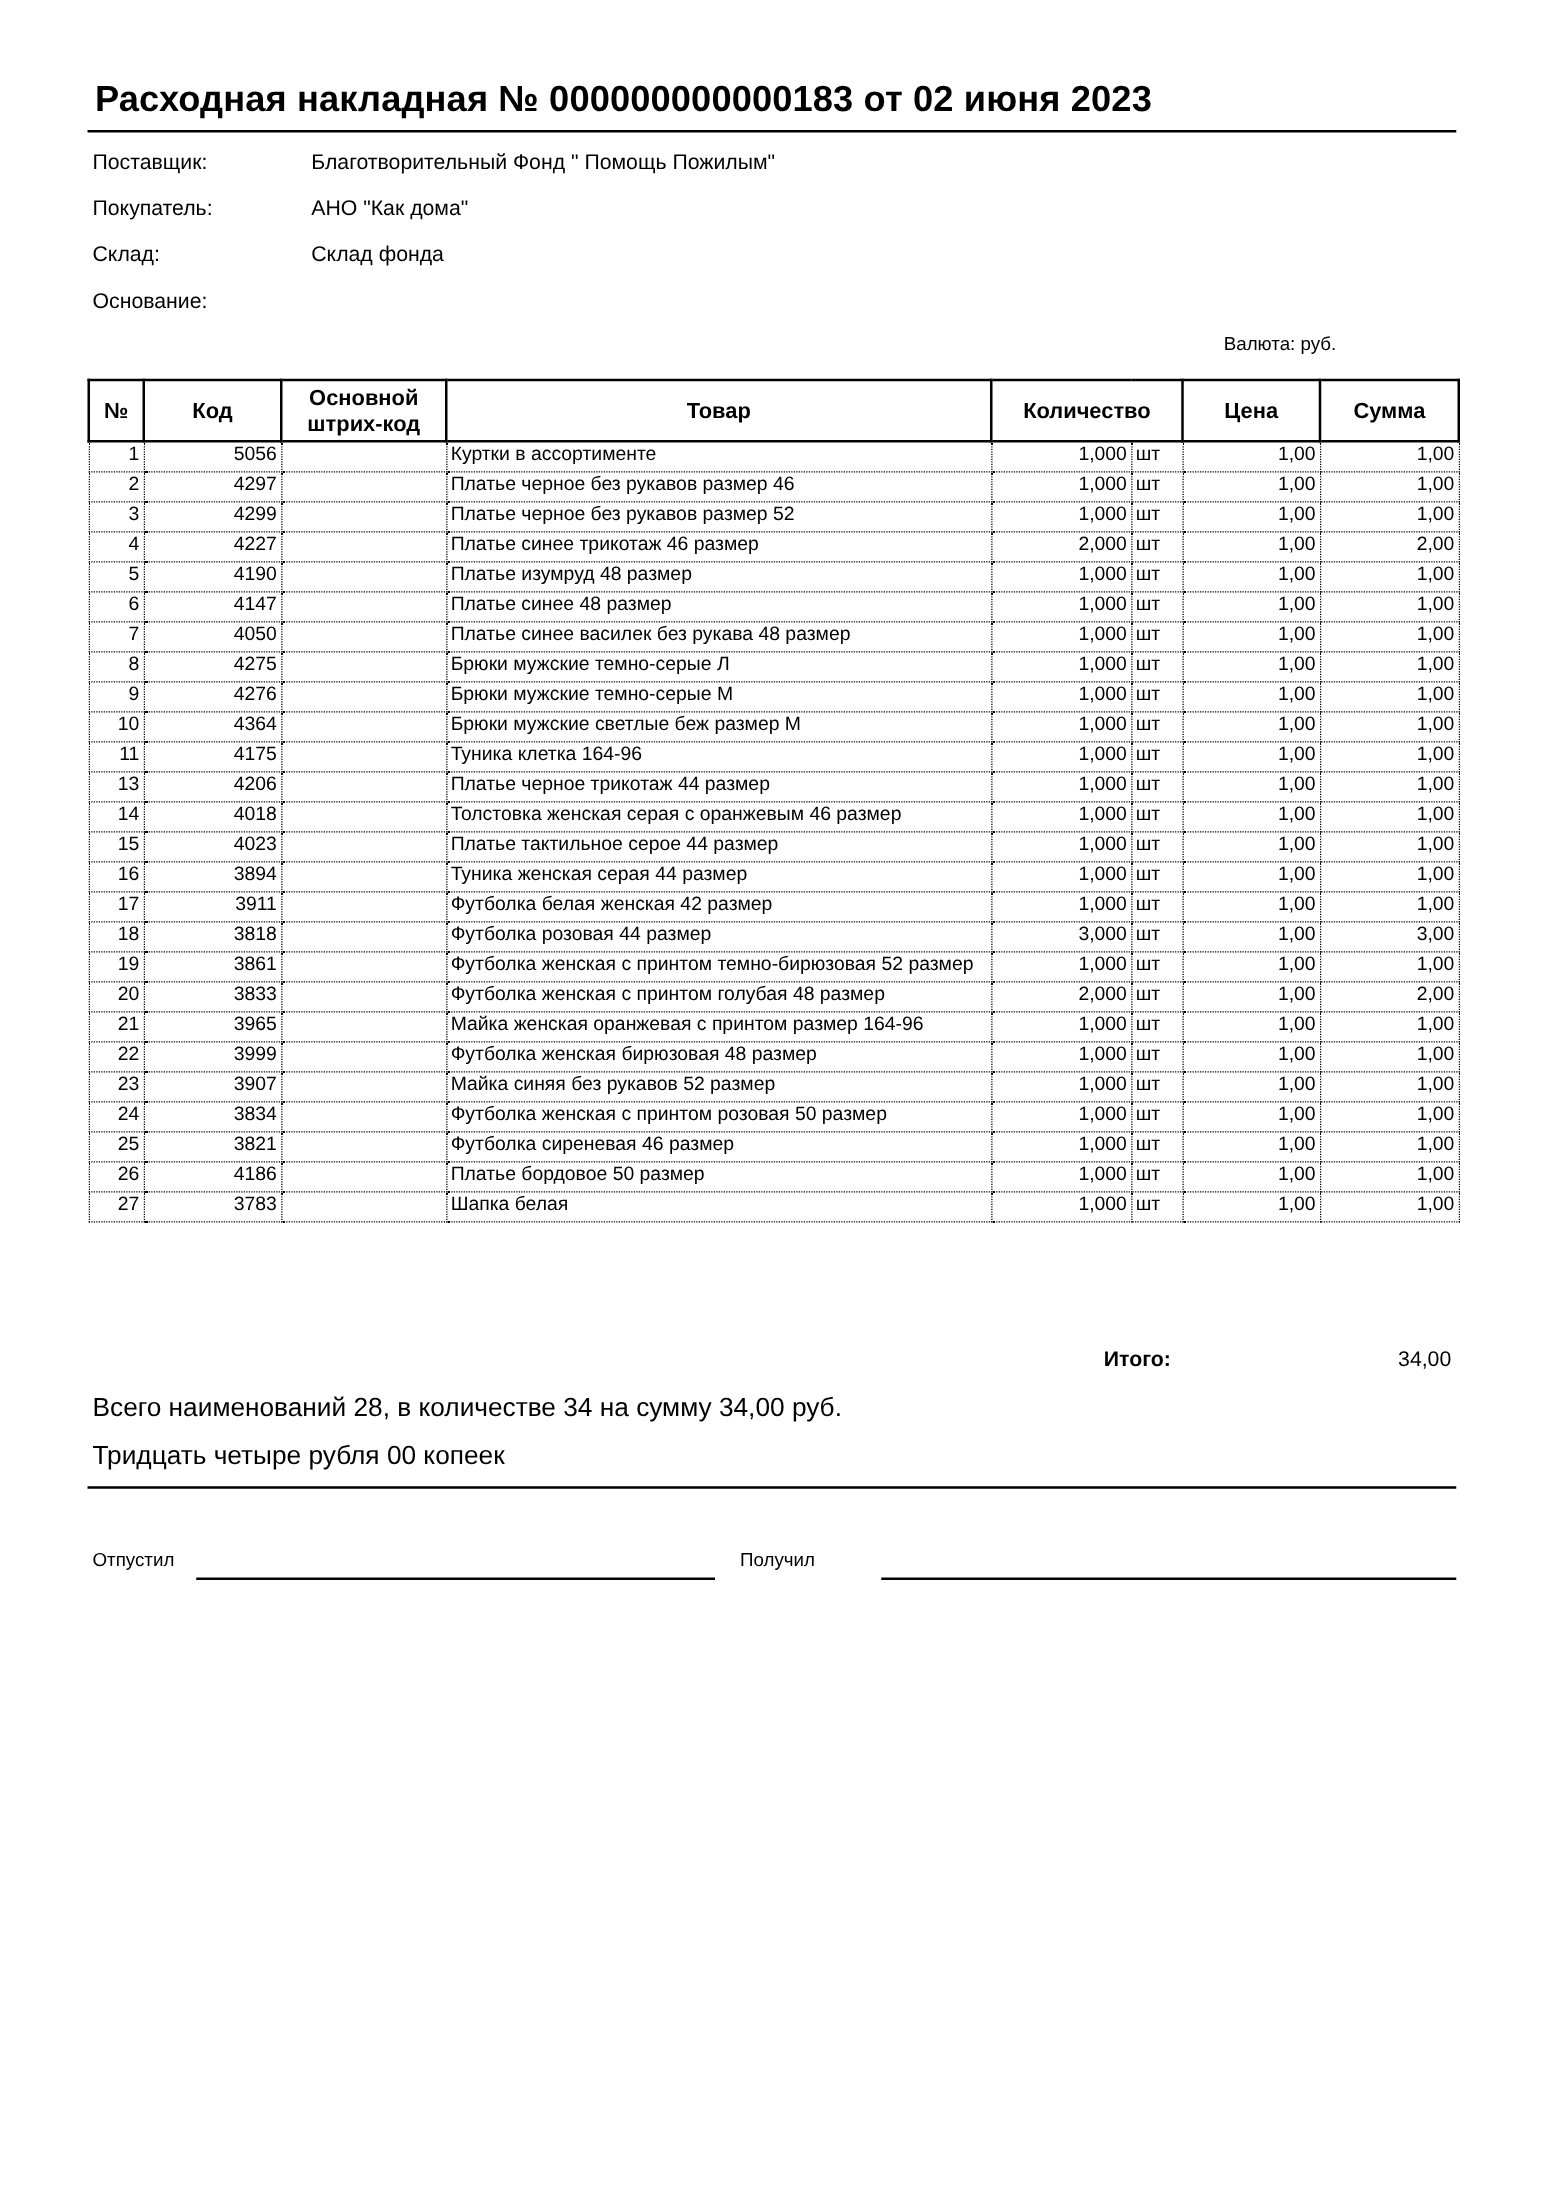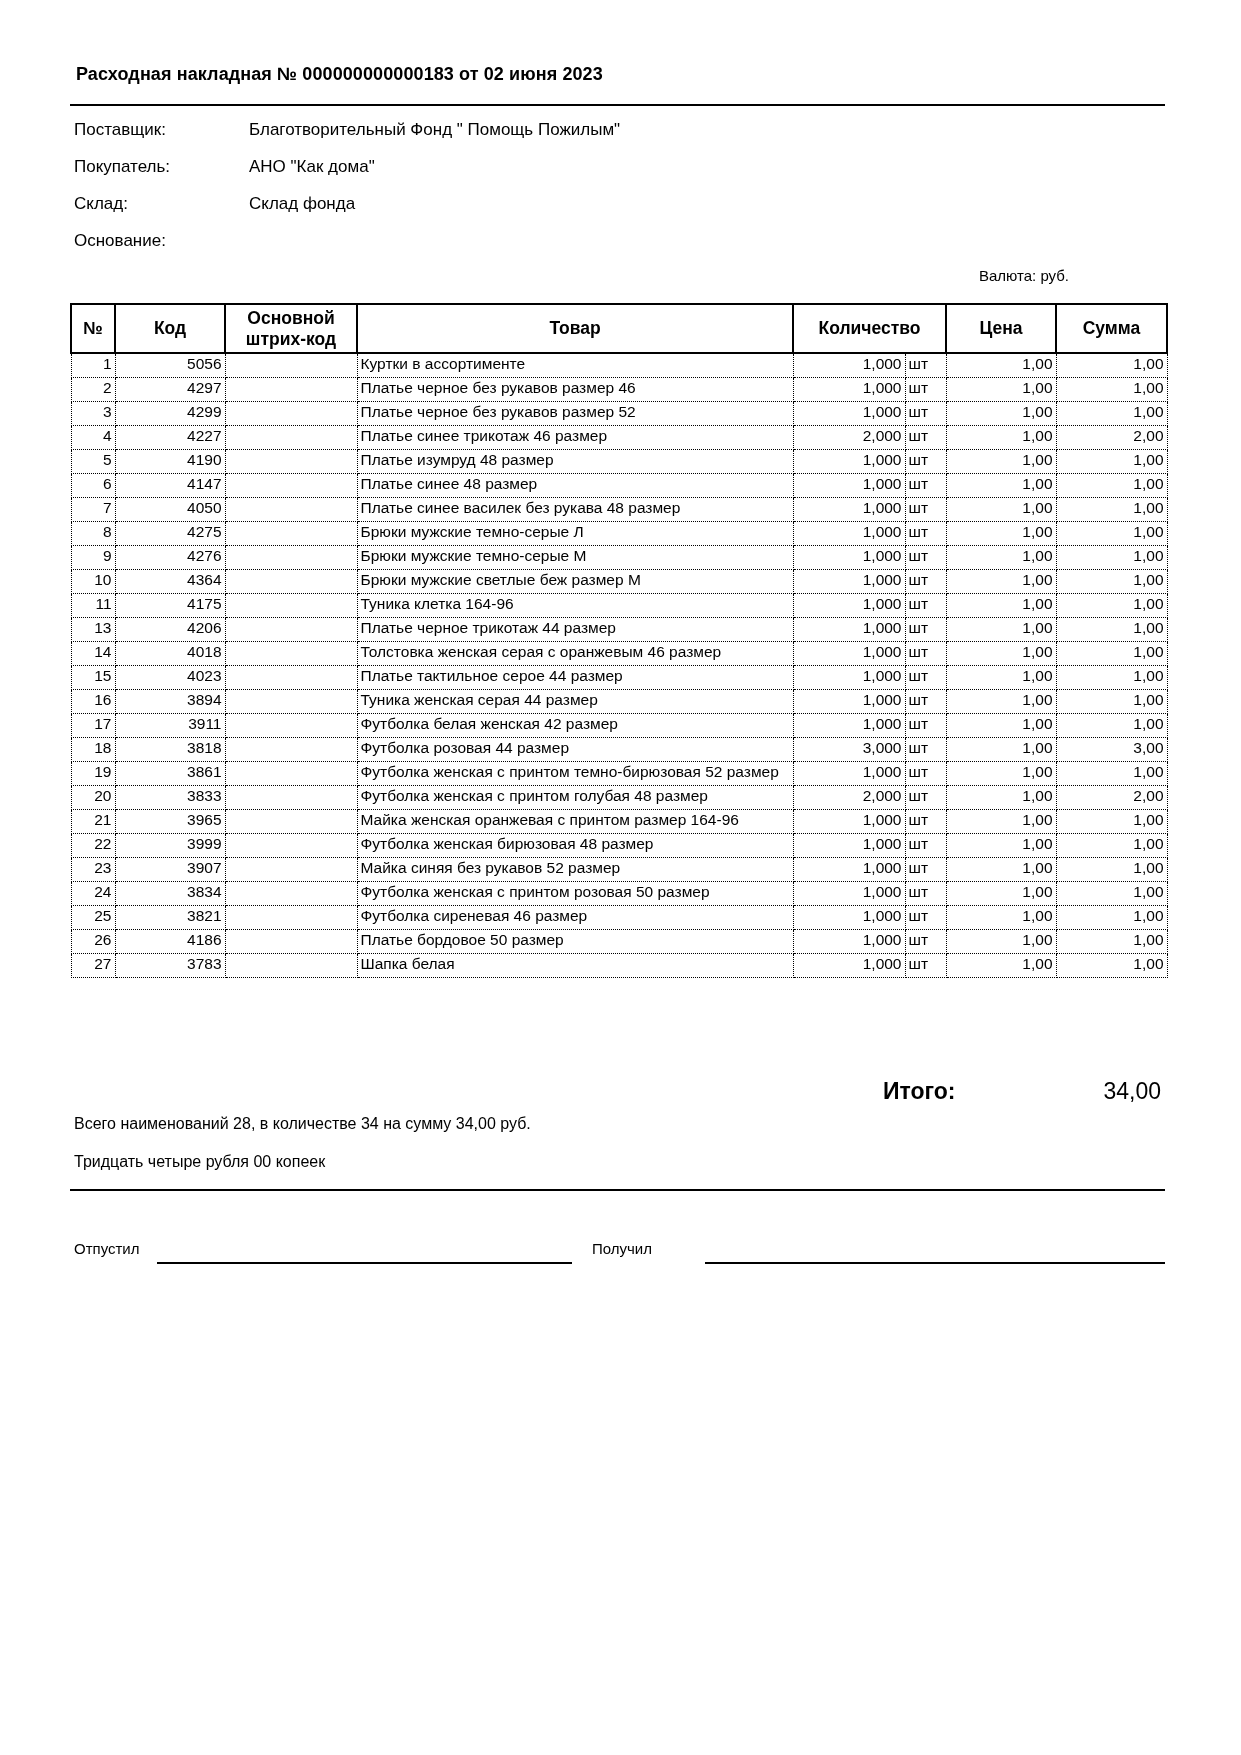--- a/index.html
+++ b/index.html
@@ -1,30 +1,30 @@
 <!DOCTYPE html>
 <html><head>
 <meta charset="utf-8">
 <style>
   html, body { margin:0; padding:0; background:#fff; }
   body { width:1241px; height:1755px; position:relative; font-family:"Liberation Sans", sans-serif; color:#000; }
-  .title { position:absolute; left:76px; top:64px; font-size:18px; font-weight:bold; letter-spacing:0.1px; }
+  .title { position:absolute; left:76px; top:64px; font-size:29px; font-weight:bold; letter-spacing:0.1px; }
   .title-rule { position:absolute; left:70px; top:104px; width:1095px; height:2px; background:#000; }
   .info { position:absolute; left:74px; font-size:17px; }
   .info .lbl { position:absolute; left:0; white-space:nowrap; }
   .info .val { position:absolute; left:175px; white-space:nowrap; }
   .currency { position:absolute; left:979px; top:267px; font-size:15px; white-space:nowrap; }
   table.items { position:absolute; left:70px; top:303px; width:1096px; border-collapse:collapse; table-layout:fixed; font-size:15.5px; }
   table.items th { border:2px solid #000; font-weight:bold; font-size:17.5px; height:47px; padding:0 2px; line-height:21px; }
   table.items td { border:1.5px dotted #000; height:23px; padding:0 3px; line-height:19px; vertical-align:top; white-space:nowrap; overflow:hidden; }
   table.items td.r { text-align:right; }
   table.items td.name { white-space:normal;margin-left:41px; }
   table.items td.qty { border-right:1.5px dotted #000; }
-  .total { position:absolute; top:1078px; font-size:23px; }
-  .summary { position:absolute; left:74px; font-size:16px; white-space:nowrap;text-align:right; }
+  .total { position:absolute; top:1078px; font-size:17px; }
+  .summary { position:absolute; left:74px; font-size:21px; white-space:nowrap;text-align:right; }
   .rule2 { position:absolute; left:70px; top:1189px; width:1095px; height:1.5px; background:#000; }
   .sign { position:absolute; top:1240px; font-size:15px; white-space:nowrap; }
   .sign-line { position:absolute; top:1262px; height:1.5px; background:#000; }
 </style>
 </head>
 <body>
 
 <div class="title">Расходная накладная № 000000000000183 от 02 июня 2023</div>
 <div class="title-rule"></div>
 

